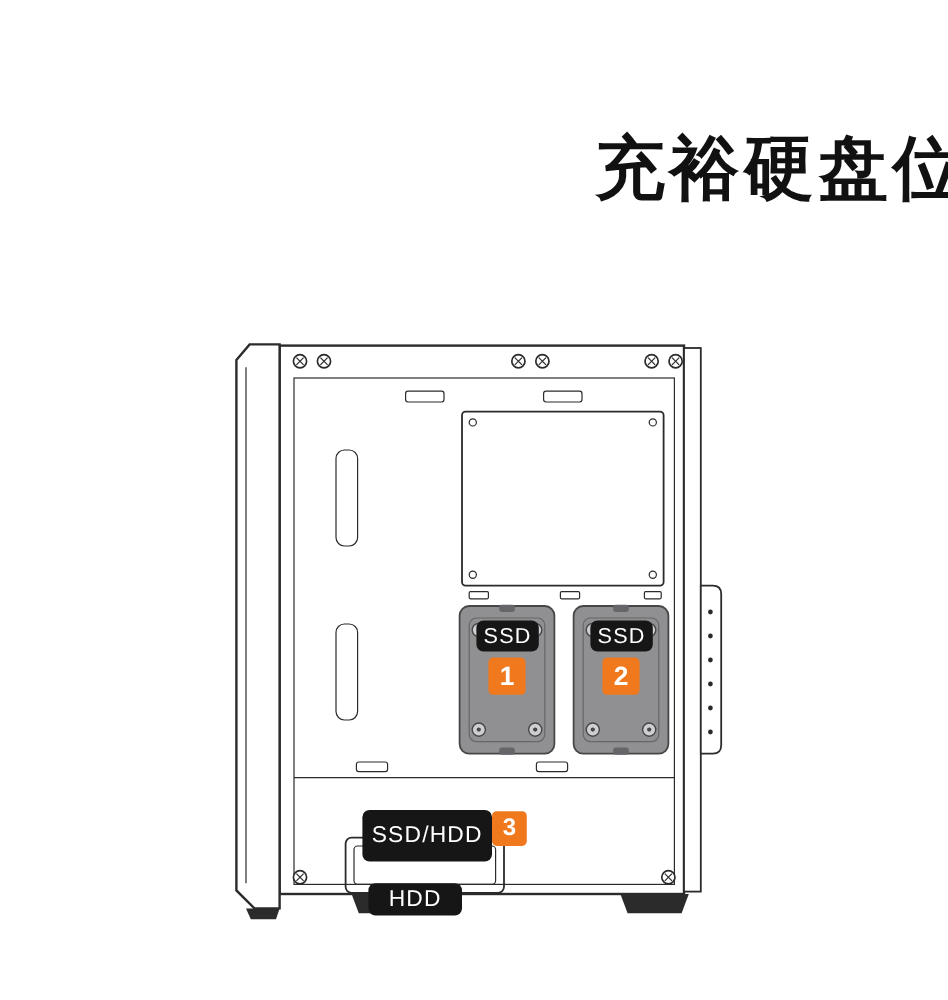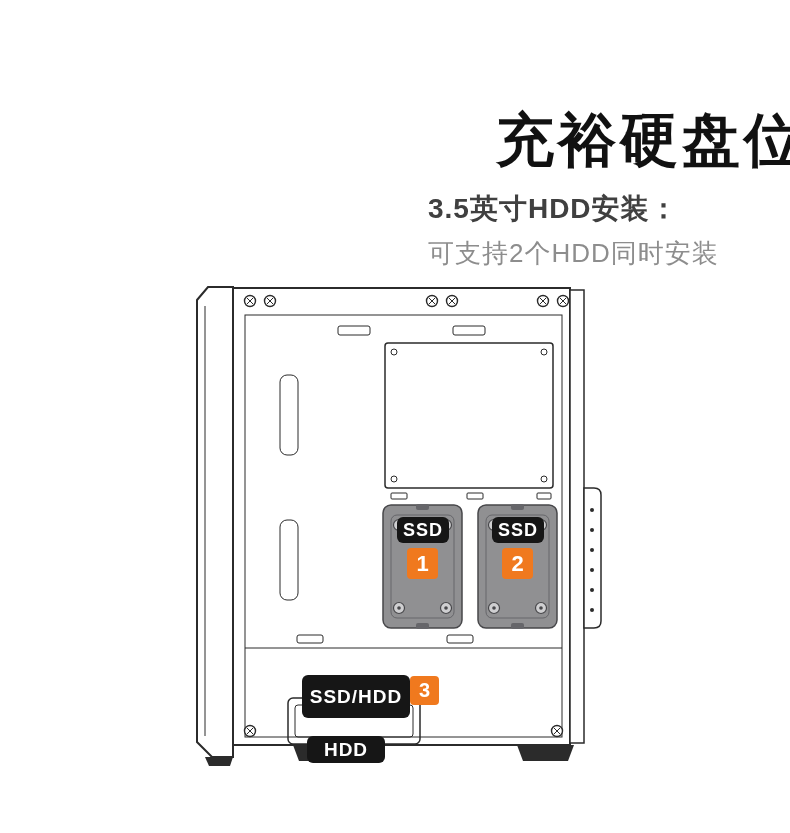--- a/index.html
+++ b/index.html
@@ -22,36 +22,32 @@
   .screw{fill:#fff;stroke:var(--line,#2b2b2b);stroke-width:1.4;}
   .screwx{stroke:var(--line,#2b2b2b);stroke-width:1;}
   .tray{fill:var(--tray-fill,#909092);stroke:#47474a;stroke-width:1.5;}
   .tray-inner{fill:none;stroke:#66666a;stroke-width:1;}
   .tray-screw{fill:#cfcfd1;stroke:#47474a;stroke-width:1.2;}
   .tray-dot{fill:#47474a;}
   .notch{fill:#66666a;}
   
   .pill{position:absolute;display:flex;align-items:center;justify-content:center;
         background:var(--label-bg,#161616);color:var(--label-text,#fff);
-        font-weight:700;border-radius:6px;letter-spacing:1px;}
+        font-weight:400;border-radius:6px;letter-spacing:1px;}
   .badge{position:absolute;display:flex;align-items:center;justify-content:center;
          background:var(--accent-orange,#f0791e);color:#fff;font-weight:700;border-radius:4px;}
 </style>
 </head>
 <body>
 
 <div class="canvas">
 
   <h1 class="title">充裕硬盘位</h1>
 
 
-  <div class="col right">
-    <div class="heading">3.5英寸HDD安装：</div>
-    <div class="desc">可支持2个HDD同时安装</div>
-  </div>
 
   <div class="diagram">
     <svg width="420" height="492" viewBox="0 0 420 492">
 
       <g>
         <rect class="white2" x="48" y="10" width="337" height="457"></rect>
         <rect class="s1" x="60" y="37" width="317" height="422"></rect>
       </g>
 
       <g>

